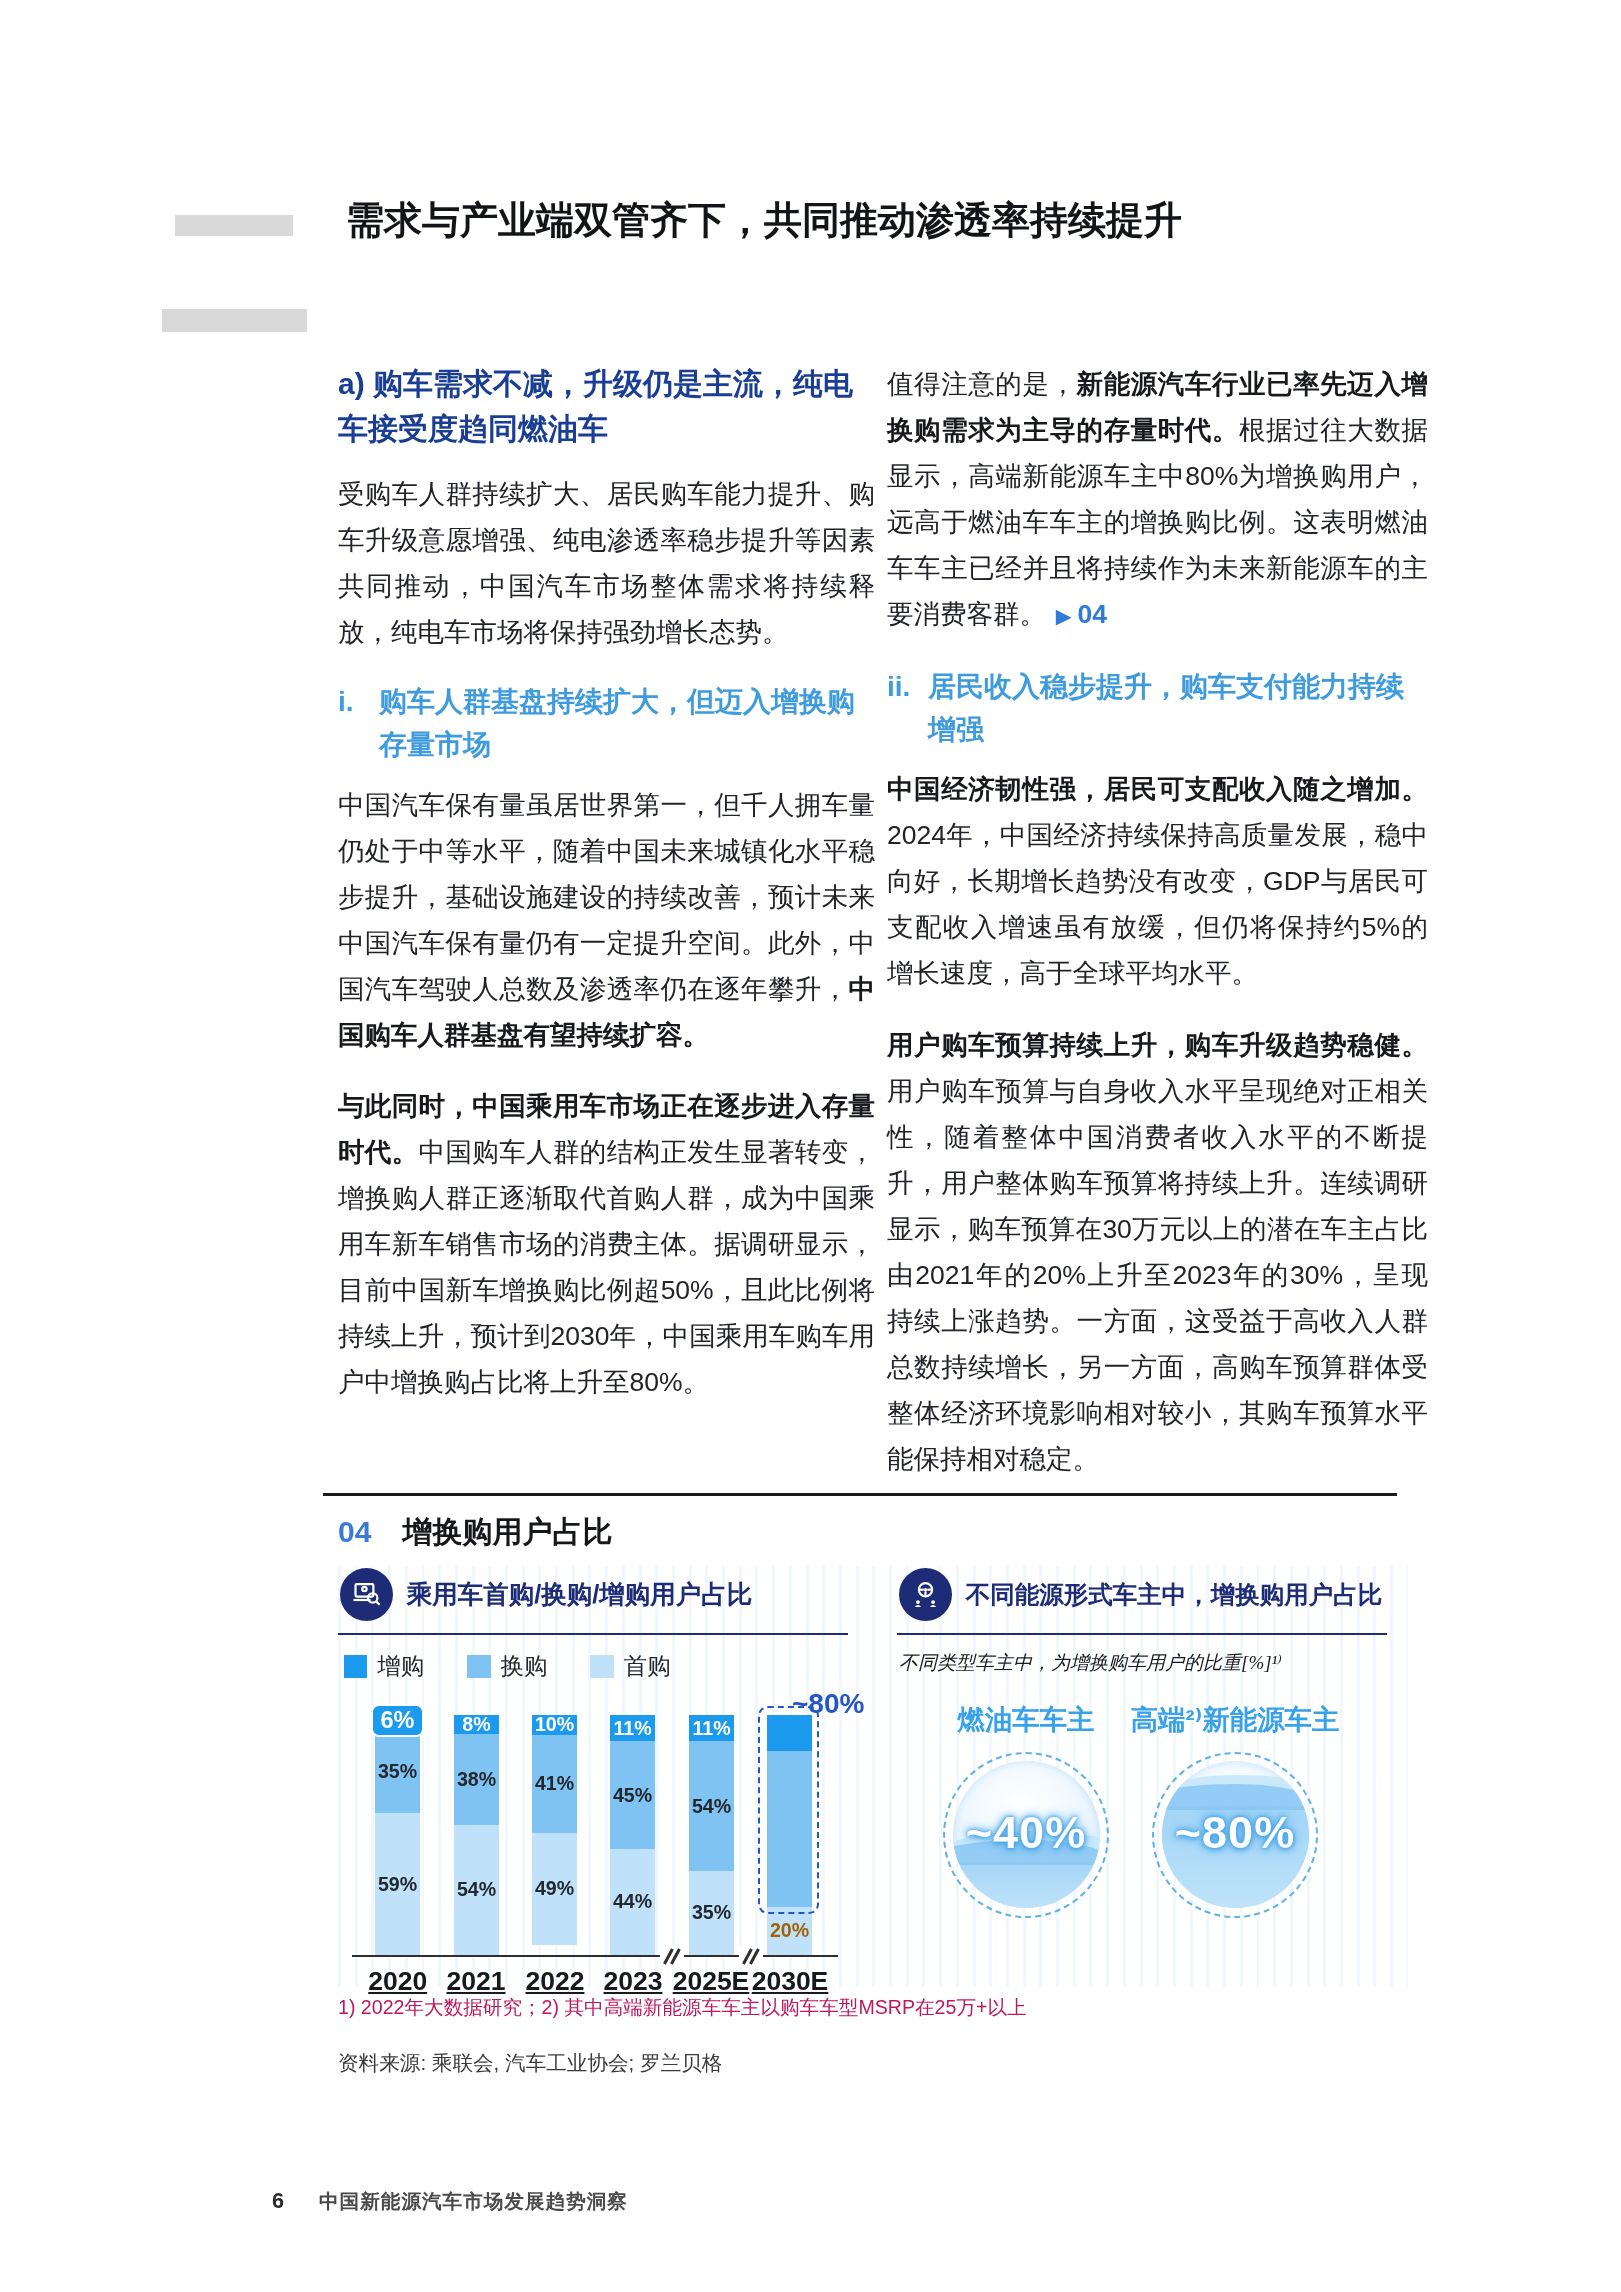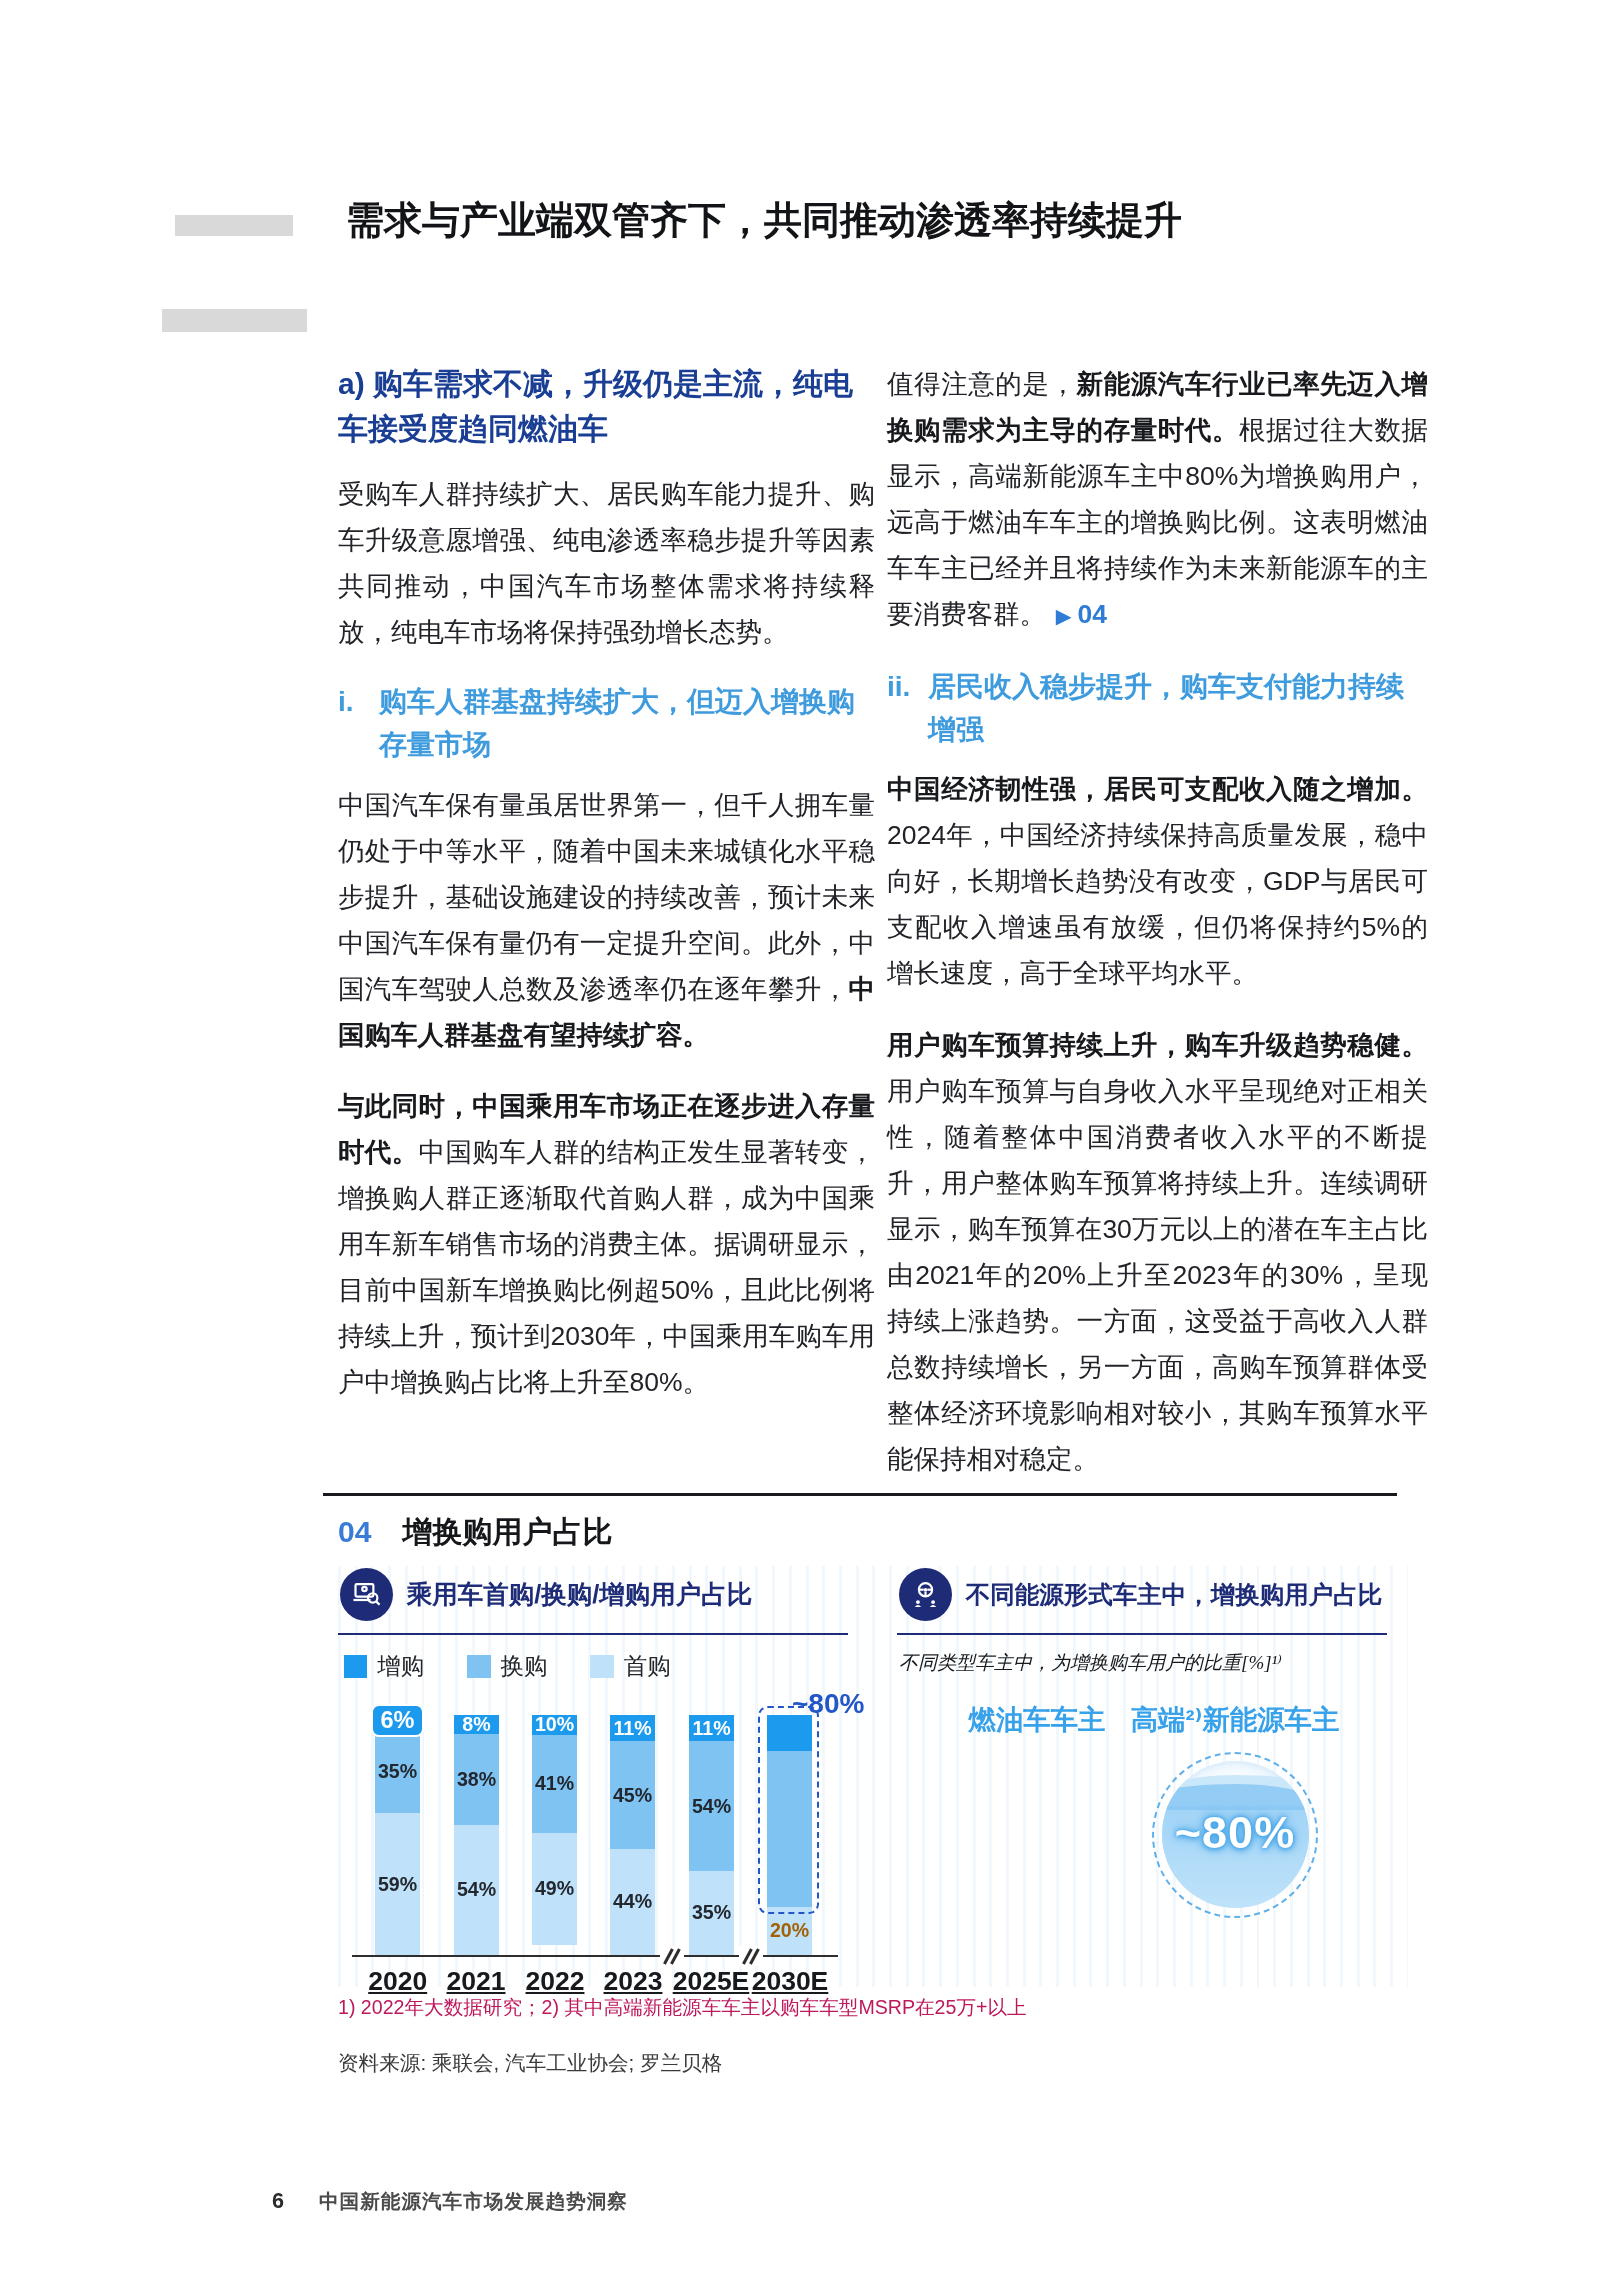--- a/index.html
+++ b/index.html
@@ -244,22 +244,28 @@
             <circle cx="6.5" cy="17.5" r="1.4" fill="#ffffff" stroke="none"></circle>
             <path d="M4.2 21 q2.3 -2.6 4.6 0" fill="#ffffff" stroke="none"></path>
             <circle cx="17.5" cy="17.5" r="1.4" fill="#ffffff" stroke="none"></circle>
             <path d="M15.2 21 q2.3 -2.6 4.6 0" fill="#ffffff" stroke="none"></path>
           </svg>
         </span>
         <span class="panel-title">不同能源形式车主中，增换购用户占比</span>
       </div>
       <div class="panel-subtitle">不同类型车主中，为增换购车用户的比重[%]¹⁾</div>
       <div class="gauges" id="gauges">
-          <div class="gauge" style="left: 25px; padding-left: 7px;">
+          <div class="gauge" style="left: 14px; padding-left: 7px;">
             <div class="gauge-label">燃油车车主</div>
+            <div class="gauge-ring">
+              <div class="gauge-circle">
+                <div class="water" style="height: 42%;"></div>
+                <span class="gauge-value">~40%</span>
+              </div>
+            </div>
           </div>
           <div class="gauge" style="left: 230px;">
             <div class="gauge-label">高端²⁾新能源车主</div>
             <div class="gauge-ring">
               <div class="gauge-circle">
                 <div class="water" style="height: 80%;"></div>
                 <span class="gauge-value">~80%</span>
               </div>
             </div>
           </div>

